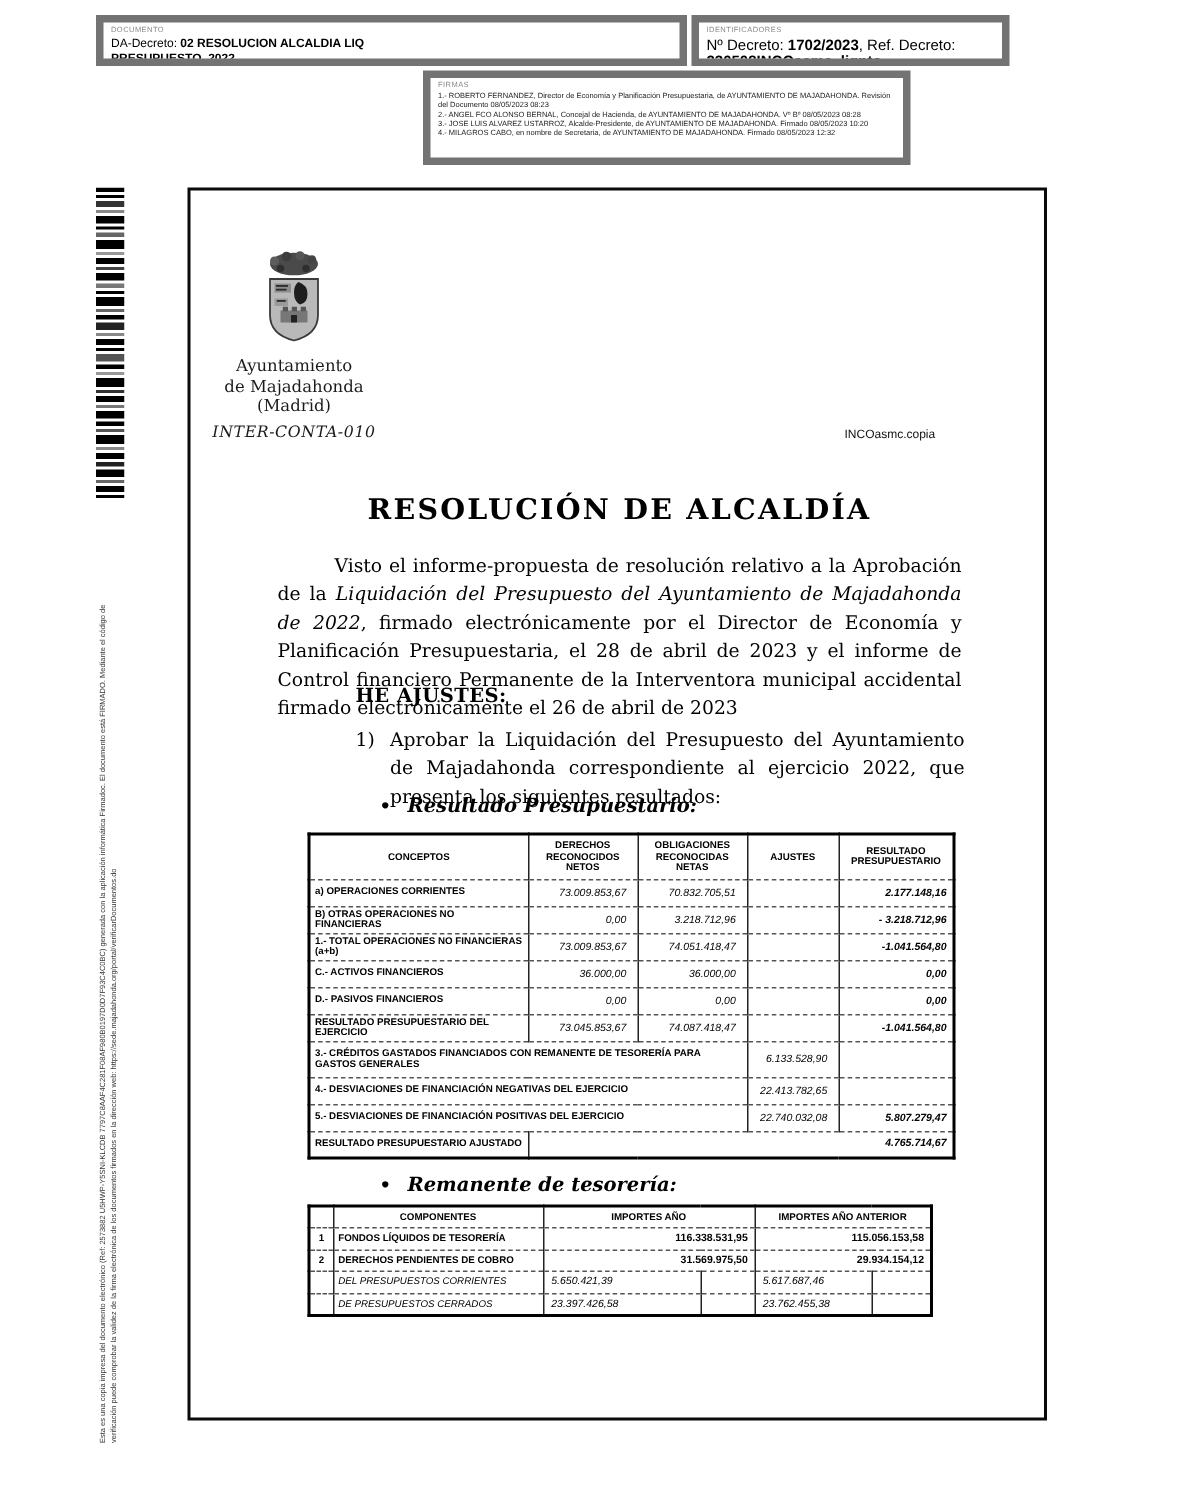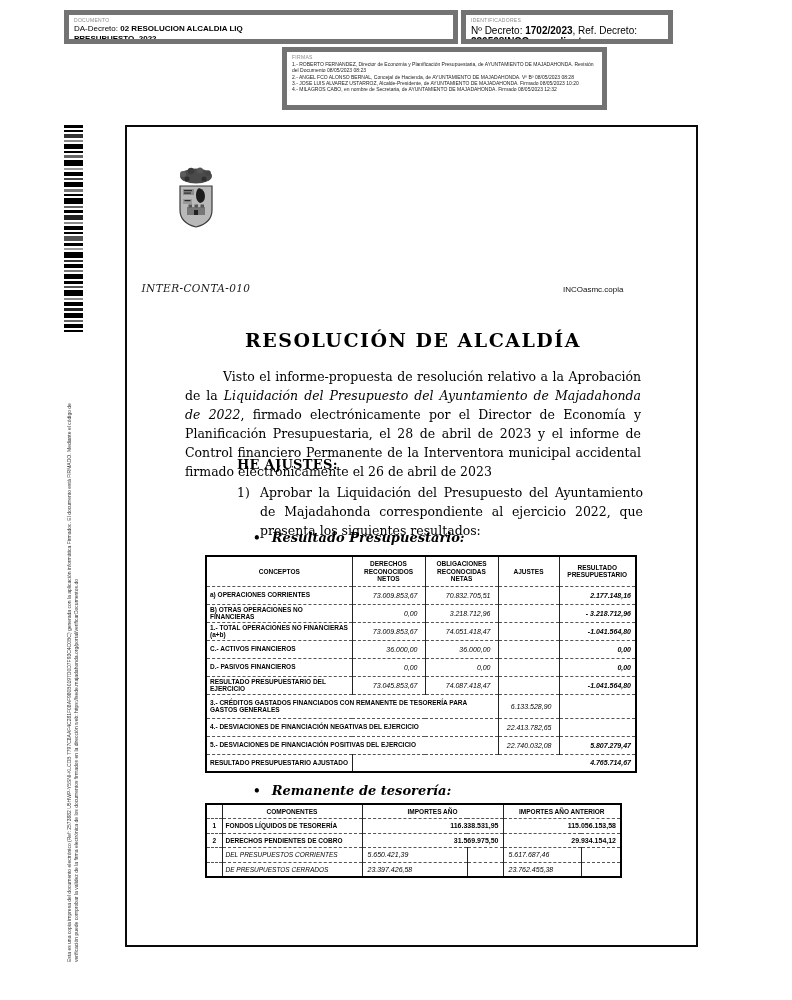--- a/index.html
+++ b/index.html
@@ -170,20 +170,25 @@
       <path d="M26 21 q6 2 6 8 q0 6 -5 7 q-4 -2 -4 -8 q0 -5 3 -7 z" fill="#1d1d1d"></path>
       <rect x="10" y="32" width="9" height="5" fill="#9a9a9a"></rect>
         <rect x="11.5" y="33" width="6" height="1.2" fill="#2a2a2a"></rect>
       <rect x="14" y="40" width="18" height="8" fill="#777"></rect>
       <rect x="15.5" y="37.5" width="3.5" height="3" fill="#555"></rect>
         <rect x="21.5" y="37.5" width="3.5" height="3" fill="#555"></rect>
         <rect x="27.5" y="37.5" width="3.5" height="3" fill="#555"></rect>
       <rect x="21" y="43" width="4" height="5" fill="#222"></rect>
     </svg>
 
+    <div class="org-block">
+      <div>Ayuntamiento</div>
+      <div>de Majadahonda</div>
+      <div>(Madrid)</div>
+    </div>
 
     <div class="doc-code">INTER-CONTA-010</div>
     <div class="ref-right">INCOasmc.copia</div>
 
     <div class="doc-title">RESOLUCIÓN DE ALCALDÍA</div>
 
     <div class="para"><span>Visto el informe-propuesta de resolución relativo a la Aprobación de la </span><i>Liquidación del Presupuesto del Ayuntamiento de Majadahonda de 2022</i><span>, firmado electrónicamente por el Director de Economía y Planificación Presupuestaria, el 28 de abril de 2023 y el informe de Control financiero Permanente de la Interventora municipal accidental firmado electrónicamente el 26 de abril de 2023</span></div>
 
     <div class="resuelto">HE AJUSTES:</div>
 

